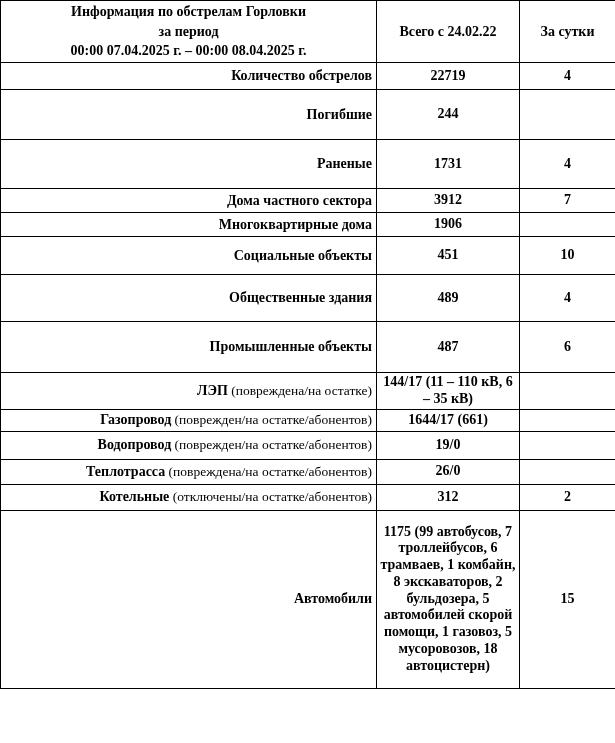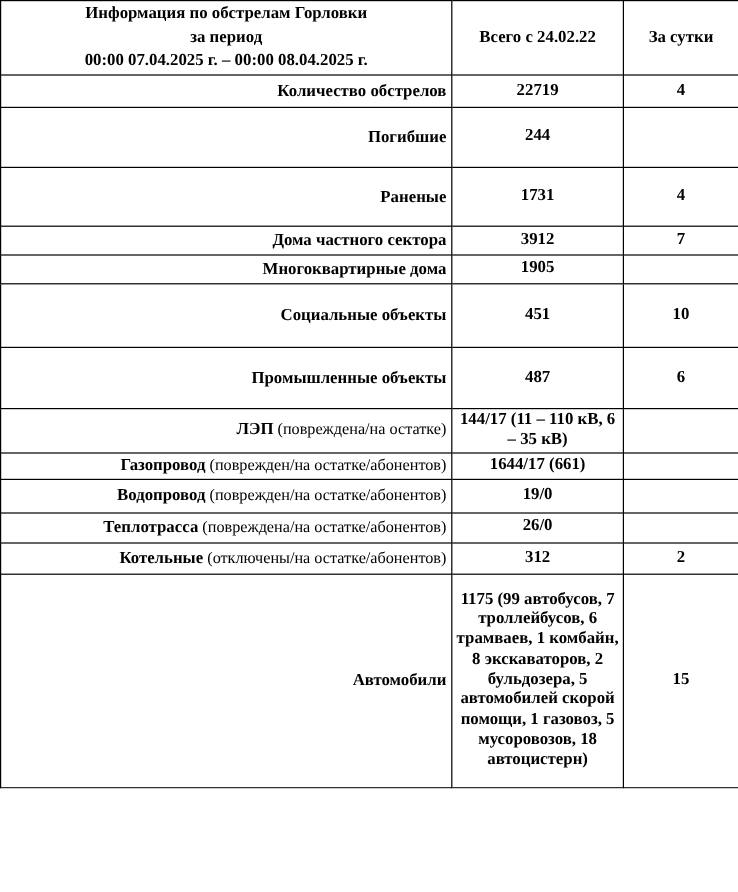--- a/index.html
+++ b/index.html
@@ -10,21 +10,21 @@
   .title{white-space:pre-line;line-height:1.4;font-size:14px;}
   .lbl{text-align:right;font-size:14px;padding-left:6px;}
   .lbl .b{font-weight:bold;}
   .lbl .n{font-weight:normal;font-size:13.5px;}
   .val,.day{text-align:center;font-weight:bold;font-size:14px;line-height:1.2;padding:1px 2px;}
   tr.h64{height:62px;}
   tr.h28{height:27px;}
   tr.h51{height:50px;}
   tr.h50{height:49px;}
   tr.h25{height:24px;}
-  tr.h54{height:53px;}
+  tr.h54{height:38px;}
   tr.h48{height:47px;}
   tr.h52{height:51px;}
   tr.h33{height:32px;margin-left:44px;}
   tr.h23{height:22px;}
   tr.h29{height:28px;}
   tr.h26{height:25px;}
   tr.h27{height:26px;}
   tr.h180{height:178px;}
 </style>
 </head>
@@ -64,30 +64,35 @@
     </tr>
 
     <tr class="h25">
       <td class="lbl"><span class="b">Дома частного сектора</span><span class="n"></span></td>
       <td class="val">3912</td>
       <td class="day">7</td>
     </tr>
 
     <tr class="h25">
       <td class="lbl"><span class="b">Многоквартирные дома</span><span class="n"></span></td>
-      <td class="val">1905</td>
+      <td class="val">1906</td>
       <td class="day"></td>
     </tr>
 
     <tr class="h54">
       <td class="lbl"><span class="b">Социальные объекты</span><span class="n"></span></td>
       <td class="val">451</td>
       <td class="day">10</td>
     </tr>
 
+    <tr class="h48">
+      <td class="lbl"><span class="b">Общественные здания</span><span class="n"></span></td>
+      <td class="val">489</td>
+      <td class="day">4</td>
+    </tr>
 
     <tr class="h52">
       <td class="lbl"><span class="b">Промышленные объекты</span><span class="n"></span></td>
       <td class="val">487</td>
       <td class="day">6</td>
     </tr>
 
     <tr class="h33">
       <td class="lbl"><span class="b">ЛЭП</span><span class="n"> (повреждена/на остатке)</span></td>
       <td class="val">144/17 (11 – 110 кВ, 6 – 35 кВ)</td>

